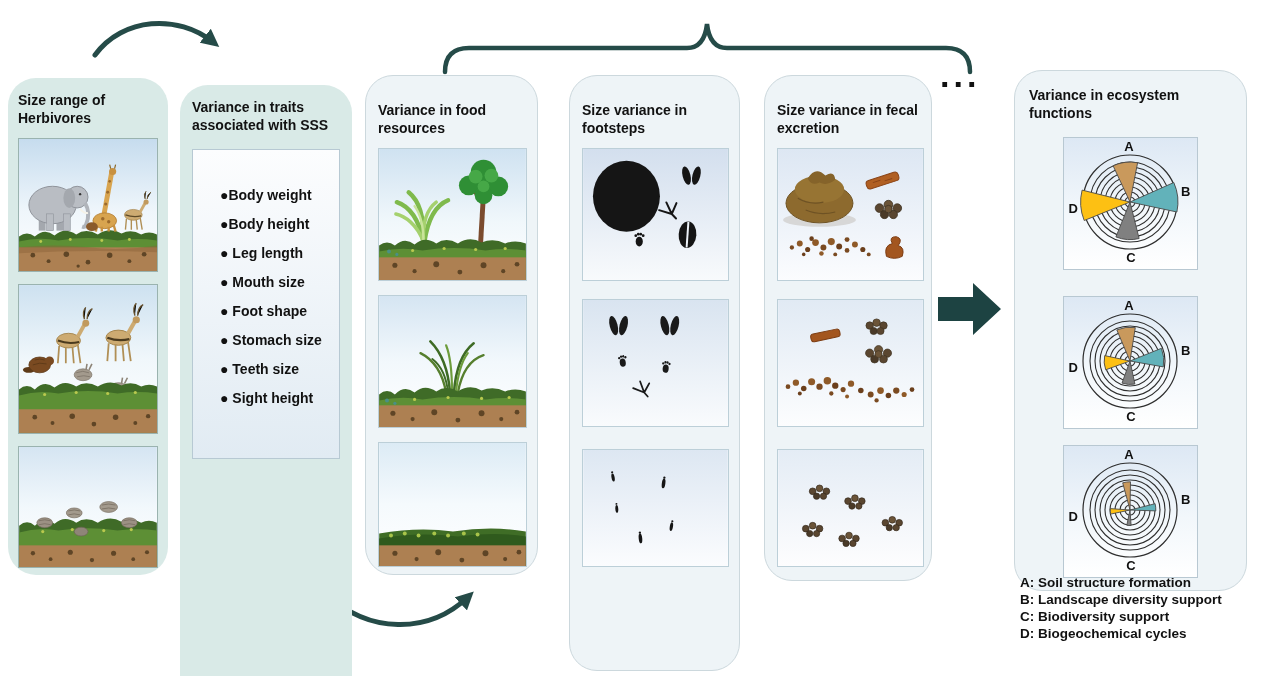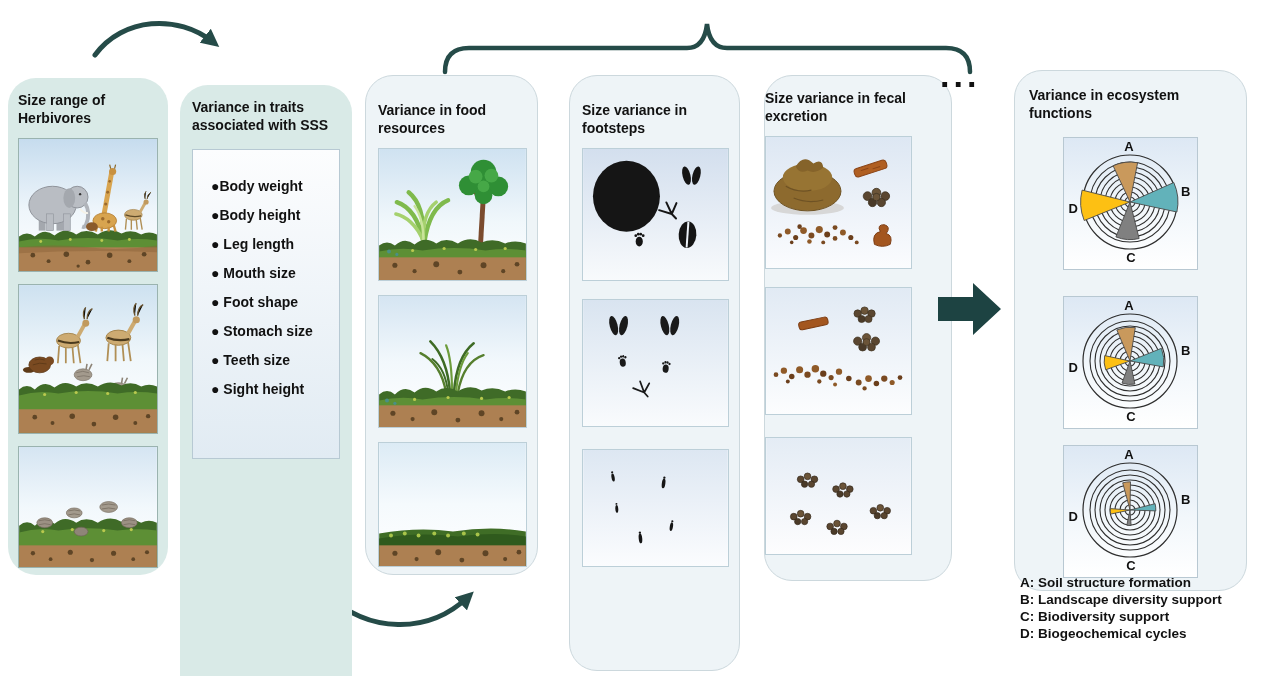--- a/index.html
+++ b/index.html
@@ -6,33 +6,33 @@
   .canvas{position:relative;width:1261px;height:676px;background:#ffffff;overflow:hidden;
           font-family:"Liberation Sans",sans-serif;color:#111;}
   .panel{position:absolute;border-radius:28px;box-sizing:border-box;}
   .mint{background:#d9eae7;}
   .light{background:#eef4f7;border:1px solid #ccd8dd;}
   .panel h2{margin:0;font-size:14px;line-height:1.27;font-weight:bold;color:#111;}
   .p1{left:8px;top:78px;width:160px;height:497px;padding:14px 10px 0 10px;}
   .p2{left:180px;top:85px;width:172px;height:624px;padding:14px 12px 0 12px;}
   .p3{left:365px;top:75px;width:173px;height:500px;padding:12px;}
   .p4{left:569px;top:75px;width:171px;height:596px;padding:12px;}
-  .p5{left:764px;top:75px;width:188px;height:506px;}
+  .p5{left:764px;top:75px;width:168px;height:506px;padding:12px;}
   .p6{left:1014px;top:70px;width:233px;height:521px;padding:16px 14px;}
   .p1 h2{margin-bottom:10px;}
   .p3 h2,.p4 h2,.p5 h2{margin-bottom:10px;margin-top:14px;}
   .imgbox{box-sizing:border-box;border:1px solid #9ab3af;background:#fff;overflow:hidden;}
   .p1 .imgbox{width:140px;margin-bottom:12px;}
   .p3 .imgbox,.p4 .imgbox,.p5 .imgbox{border:1px solid #bccfd8;}
   .p3 .imgbox{width:149px;margin-bottom:14px;}
   .p4 .imgbox,.p5 .imgbox{width:147px;}
   .imgbox svg{display:block;width:100%;height:100%;}
   .traits-box{margin-top:14px;height:310px;box-sizing:border-box;border:1px solid #b7c9d3;
               background:linear-gradient(180deg,#fcfdfe,#e1ebf3);padding:14px 4px 0 10px;}
-  .traits-box ul{list-style:none;margin:8px;padding:0;}
+  .traits-box ul{list-style:none;margin:17px;padding:0;}
   .traits-box li{font-size:14px;font-weight:bold;line-height:29px;white-space:nowrap;}
   .chartbox{width:135px;height:133px;margin:0 auto;box-sizing:border-box;border:1px solid #b8c8d2;
             background:linear-gradient(180deg,#dde8f4 0%,#f2f7fb 55%,#ffffff 100%);}
   .cb1{margin-top:14px;} .cb2{margin-top:26px;} .cb3{margin-top:16px;}
   .axlbl{font:bold 13px "Liberation Sans",sans-serif;fill:#111;}
   .dots{position:absolute;left:940px;top:56px;font-size:34px;font-weight:800;letter-spacing:4px;color:#111;}
   .legend{position:absolute;left:1020px;top:574px;}
   .legend div{font-size:13.5px;font-weight:bold;line-height:17px;color:#111;}
   .abs{position:absolute;}
 </style>

